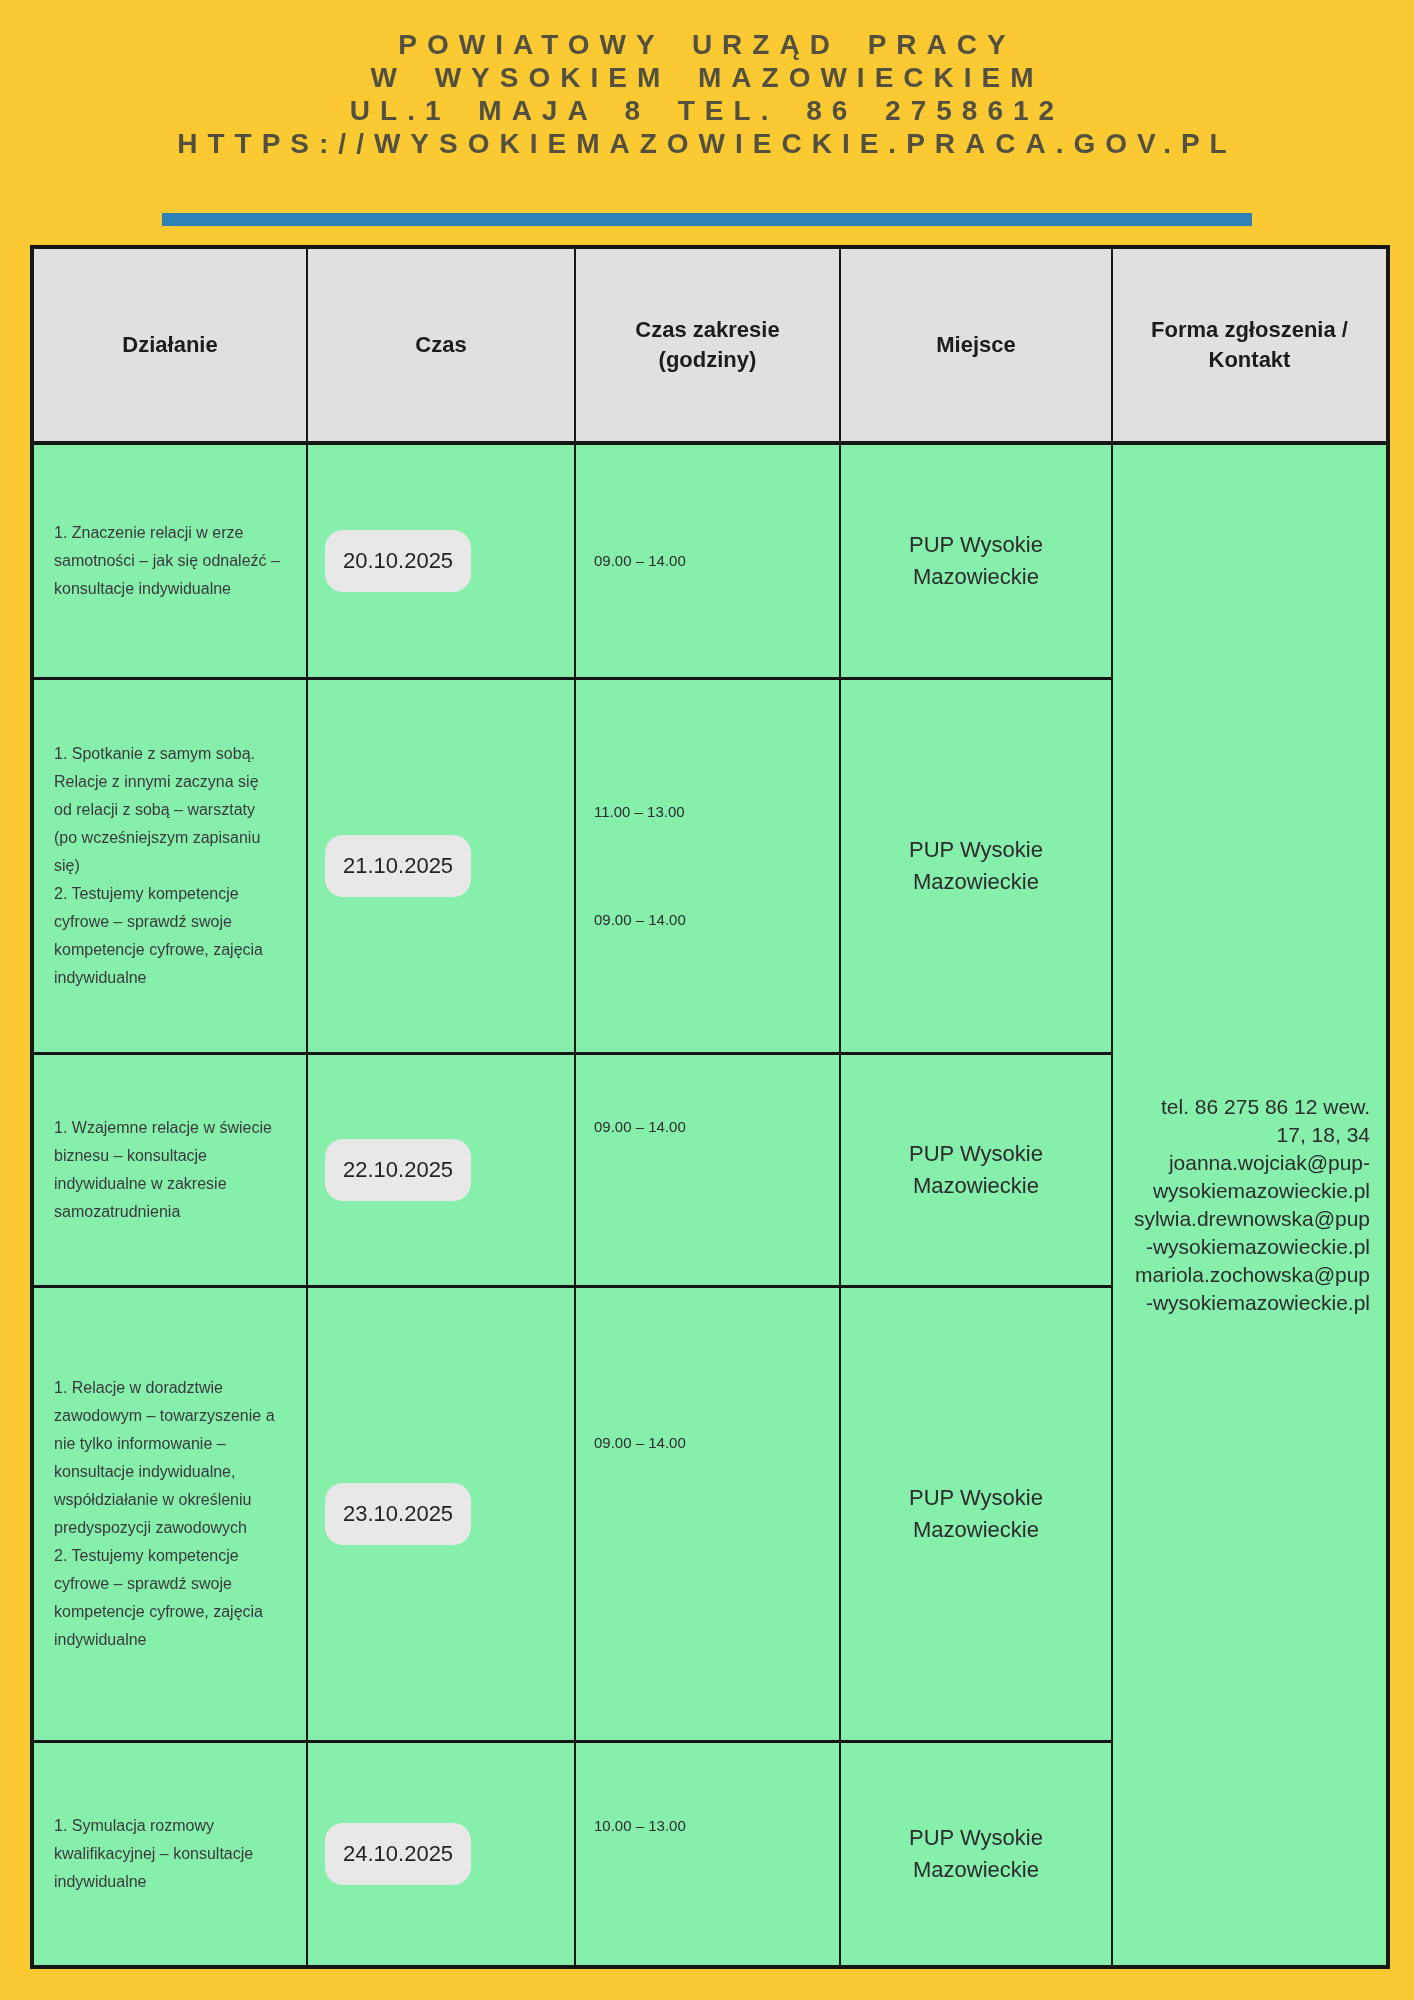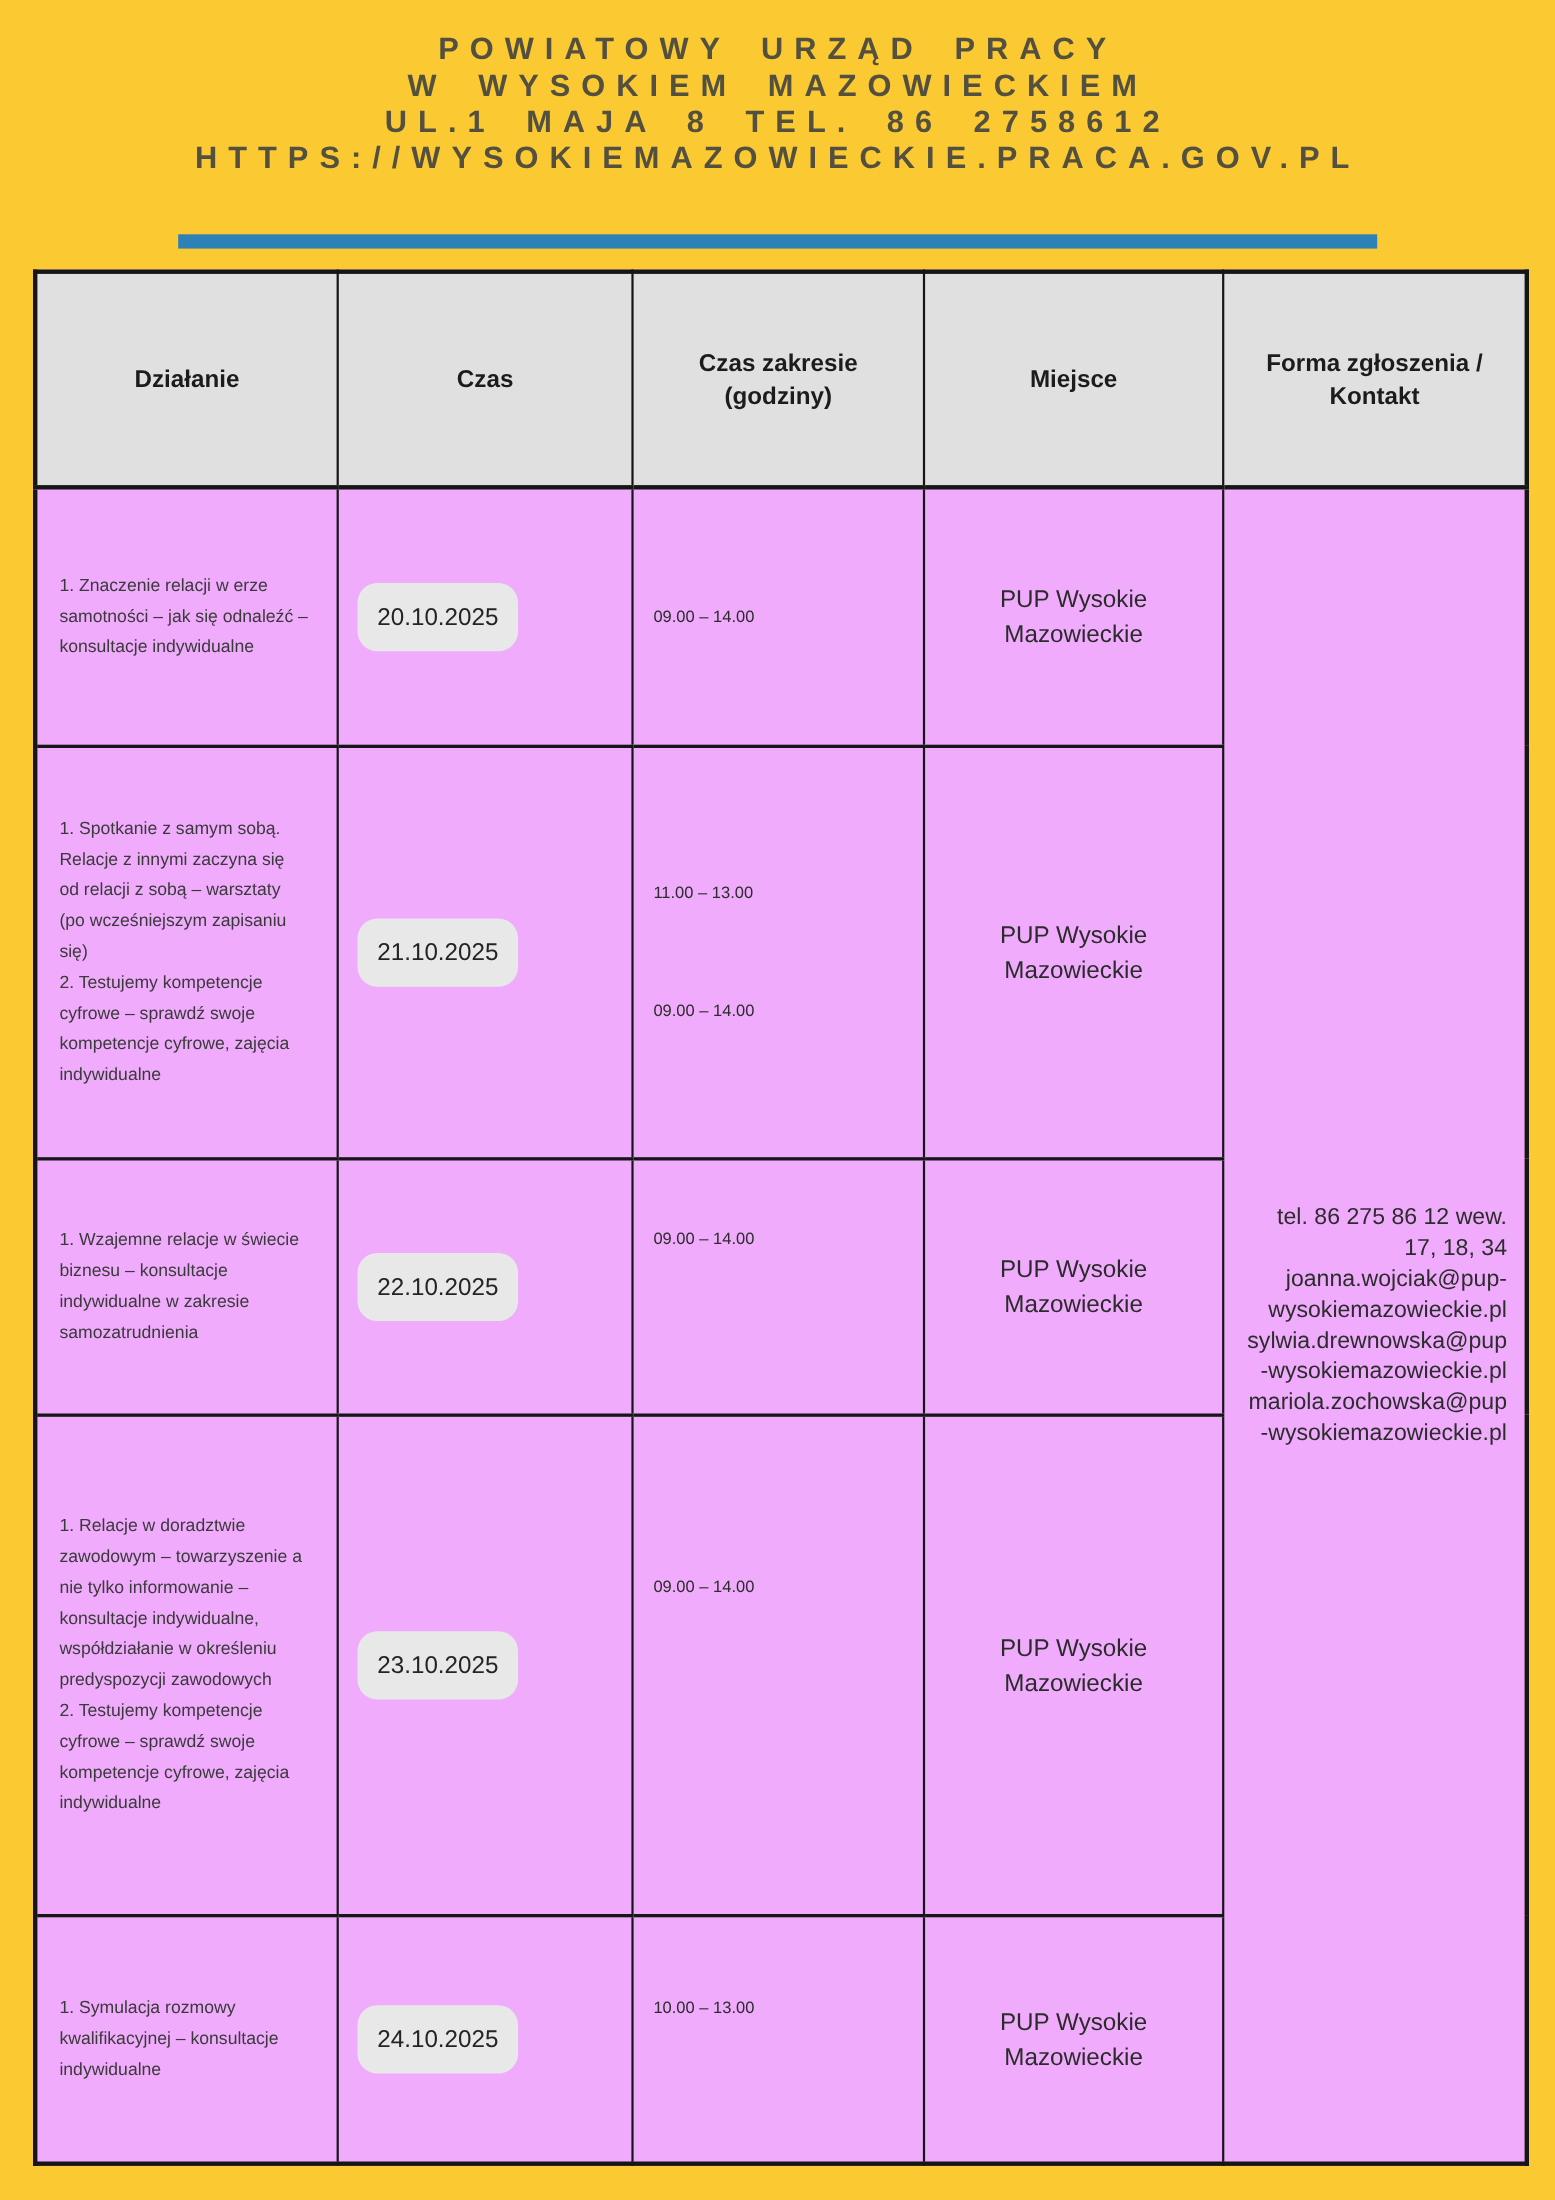--- a/index.html
+++ b/index.html
@@ -41,21 +41,21 @@
     margin:53px auto 0 auto;
     background:var(--accent_blue);
   }
 
   
   table.sched{
     margin:19px 0 0 30px;
     width:1356px;
     border-collapse:collapse;
     table-layout:fixed;
-    background:#f0abfc;
+    background:#86efac;
     border:4px solid var(--border_color);
   }
   th,td{
     border:2px solid var(--border_color);
     vertical-align:middle;
   }
   thead th{
     background:var(--table_header_bg);
     height:196px;
     font-size:22px;

